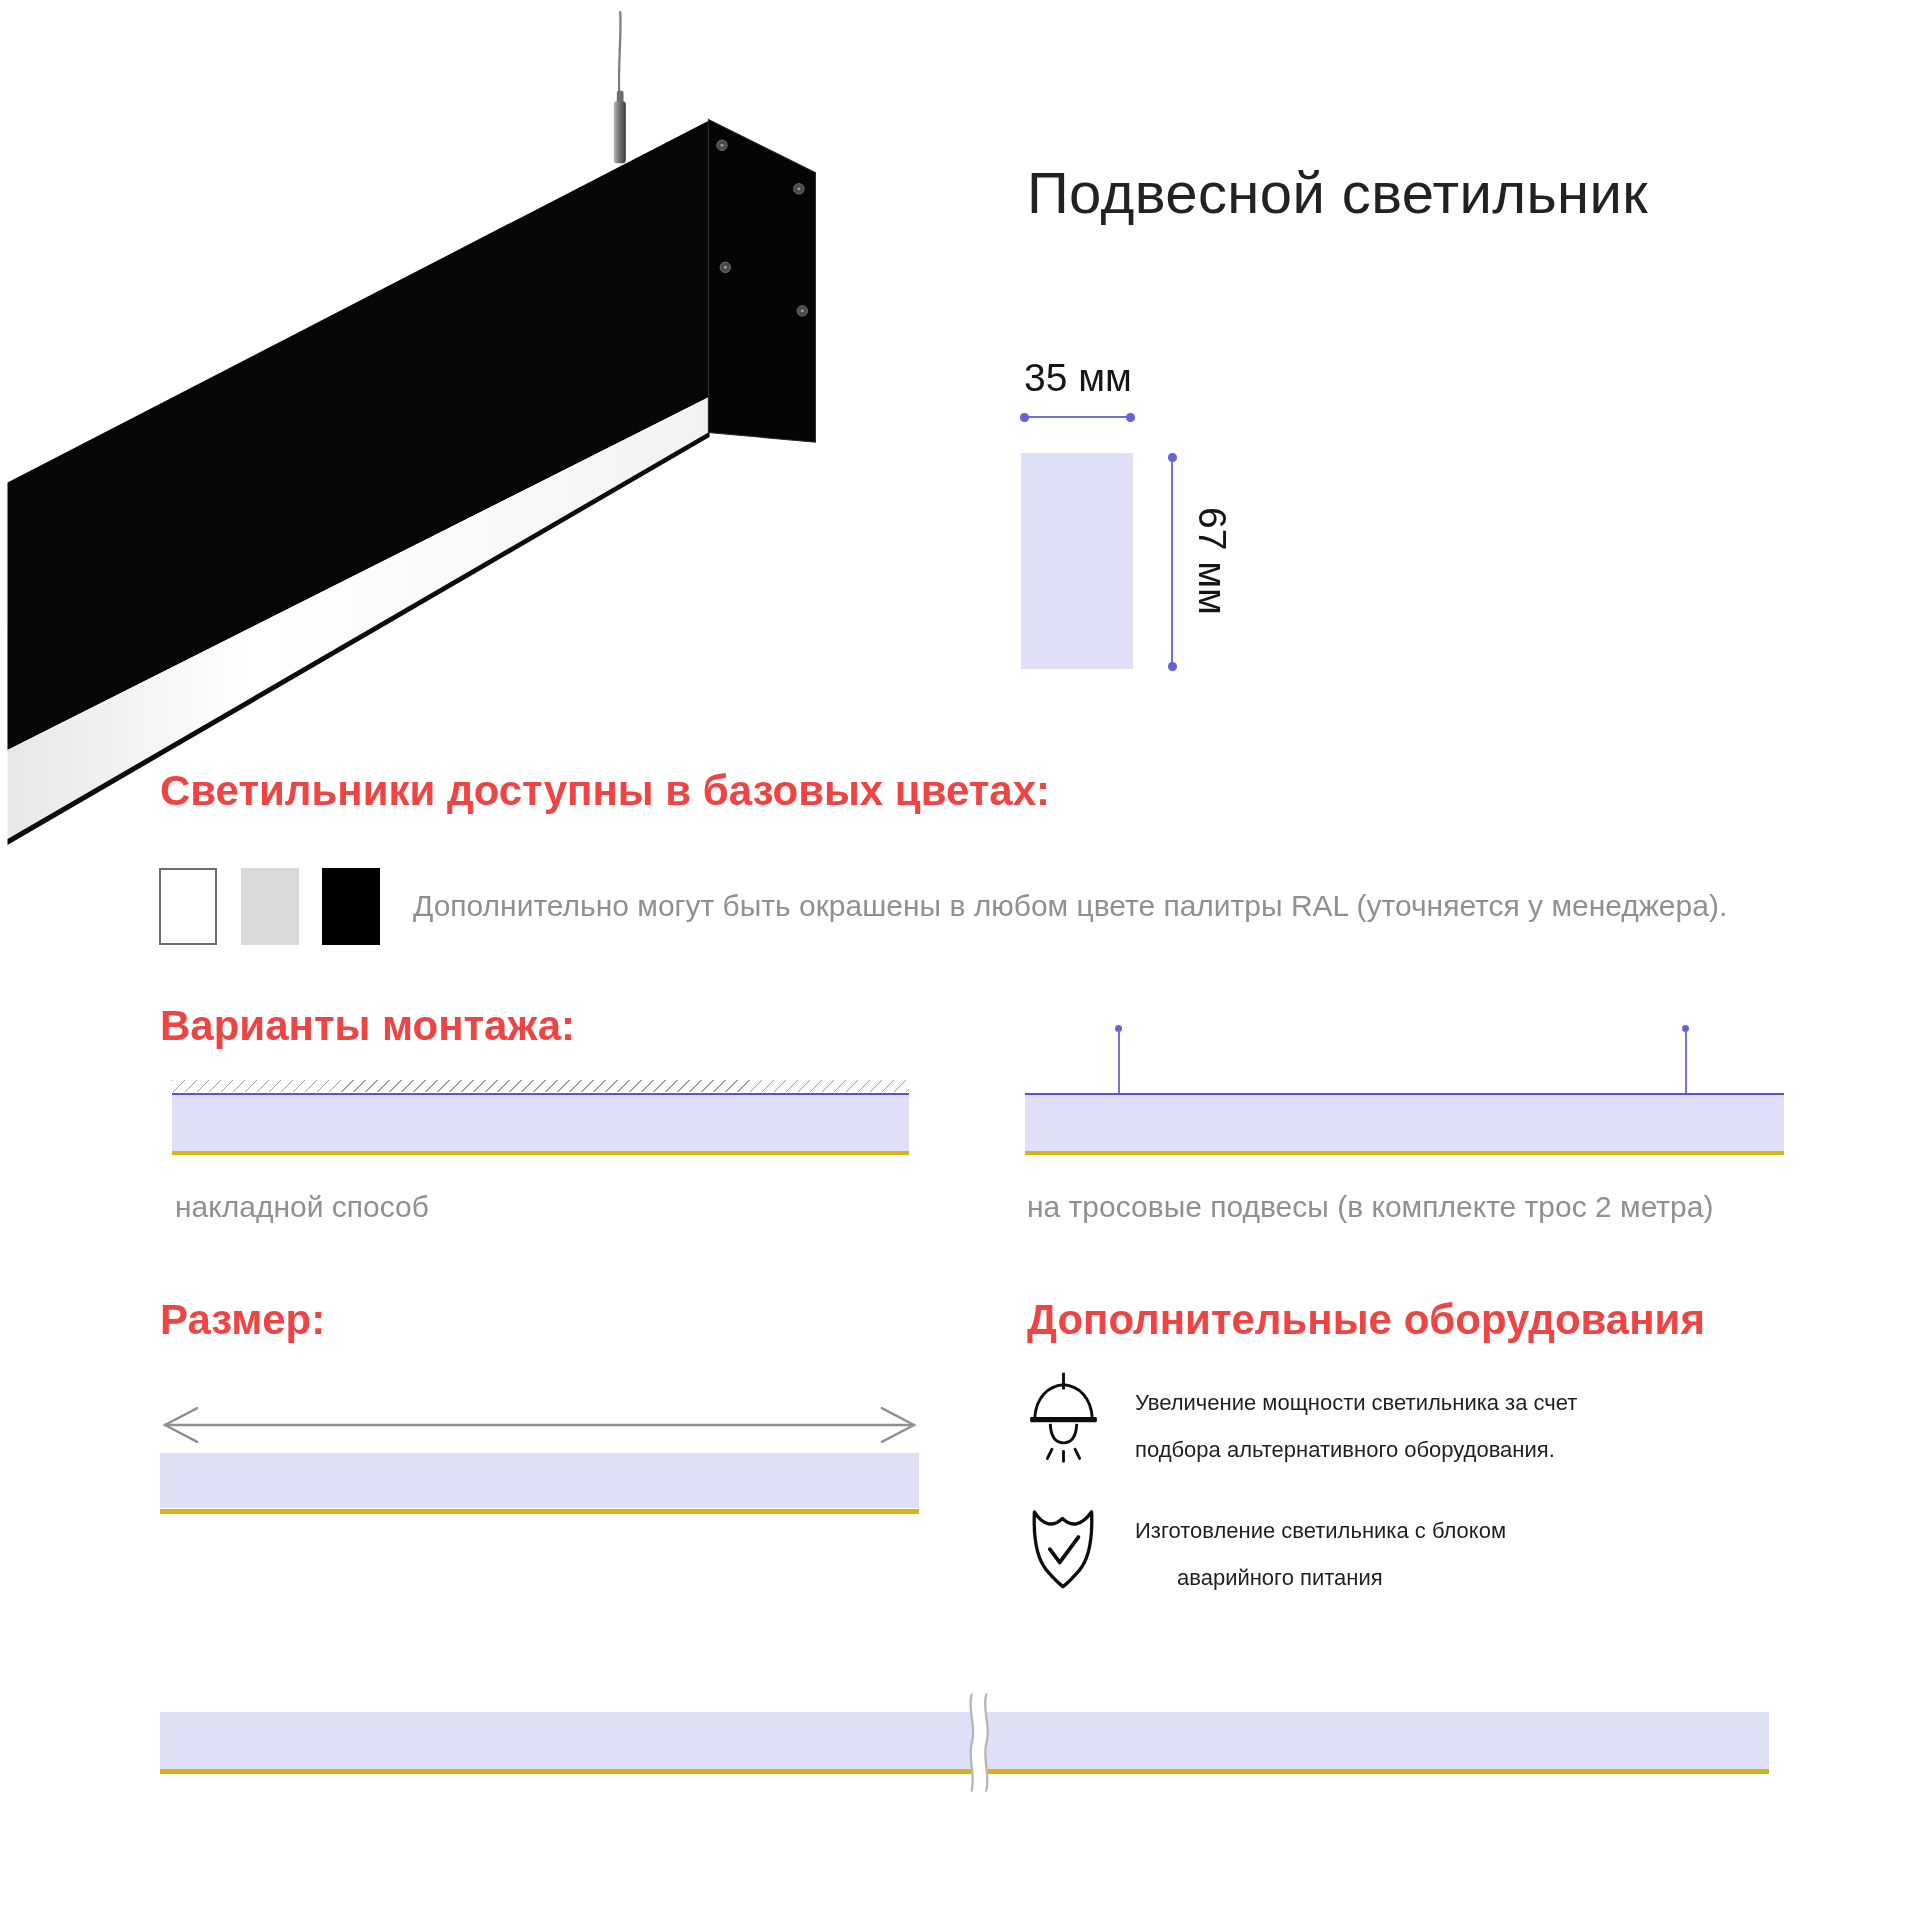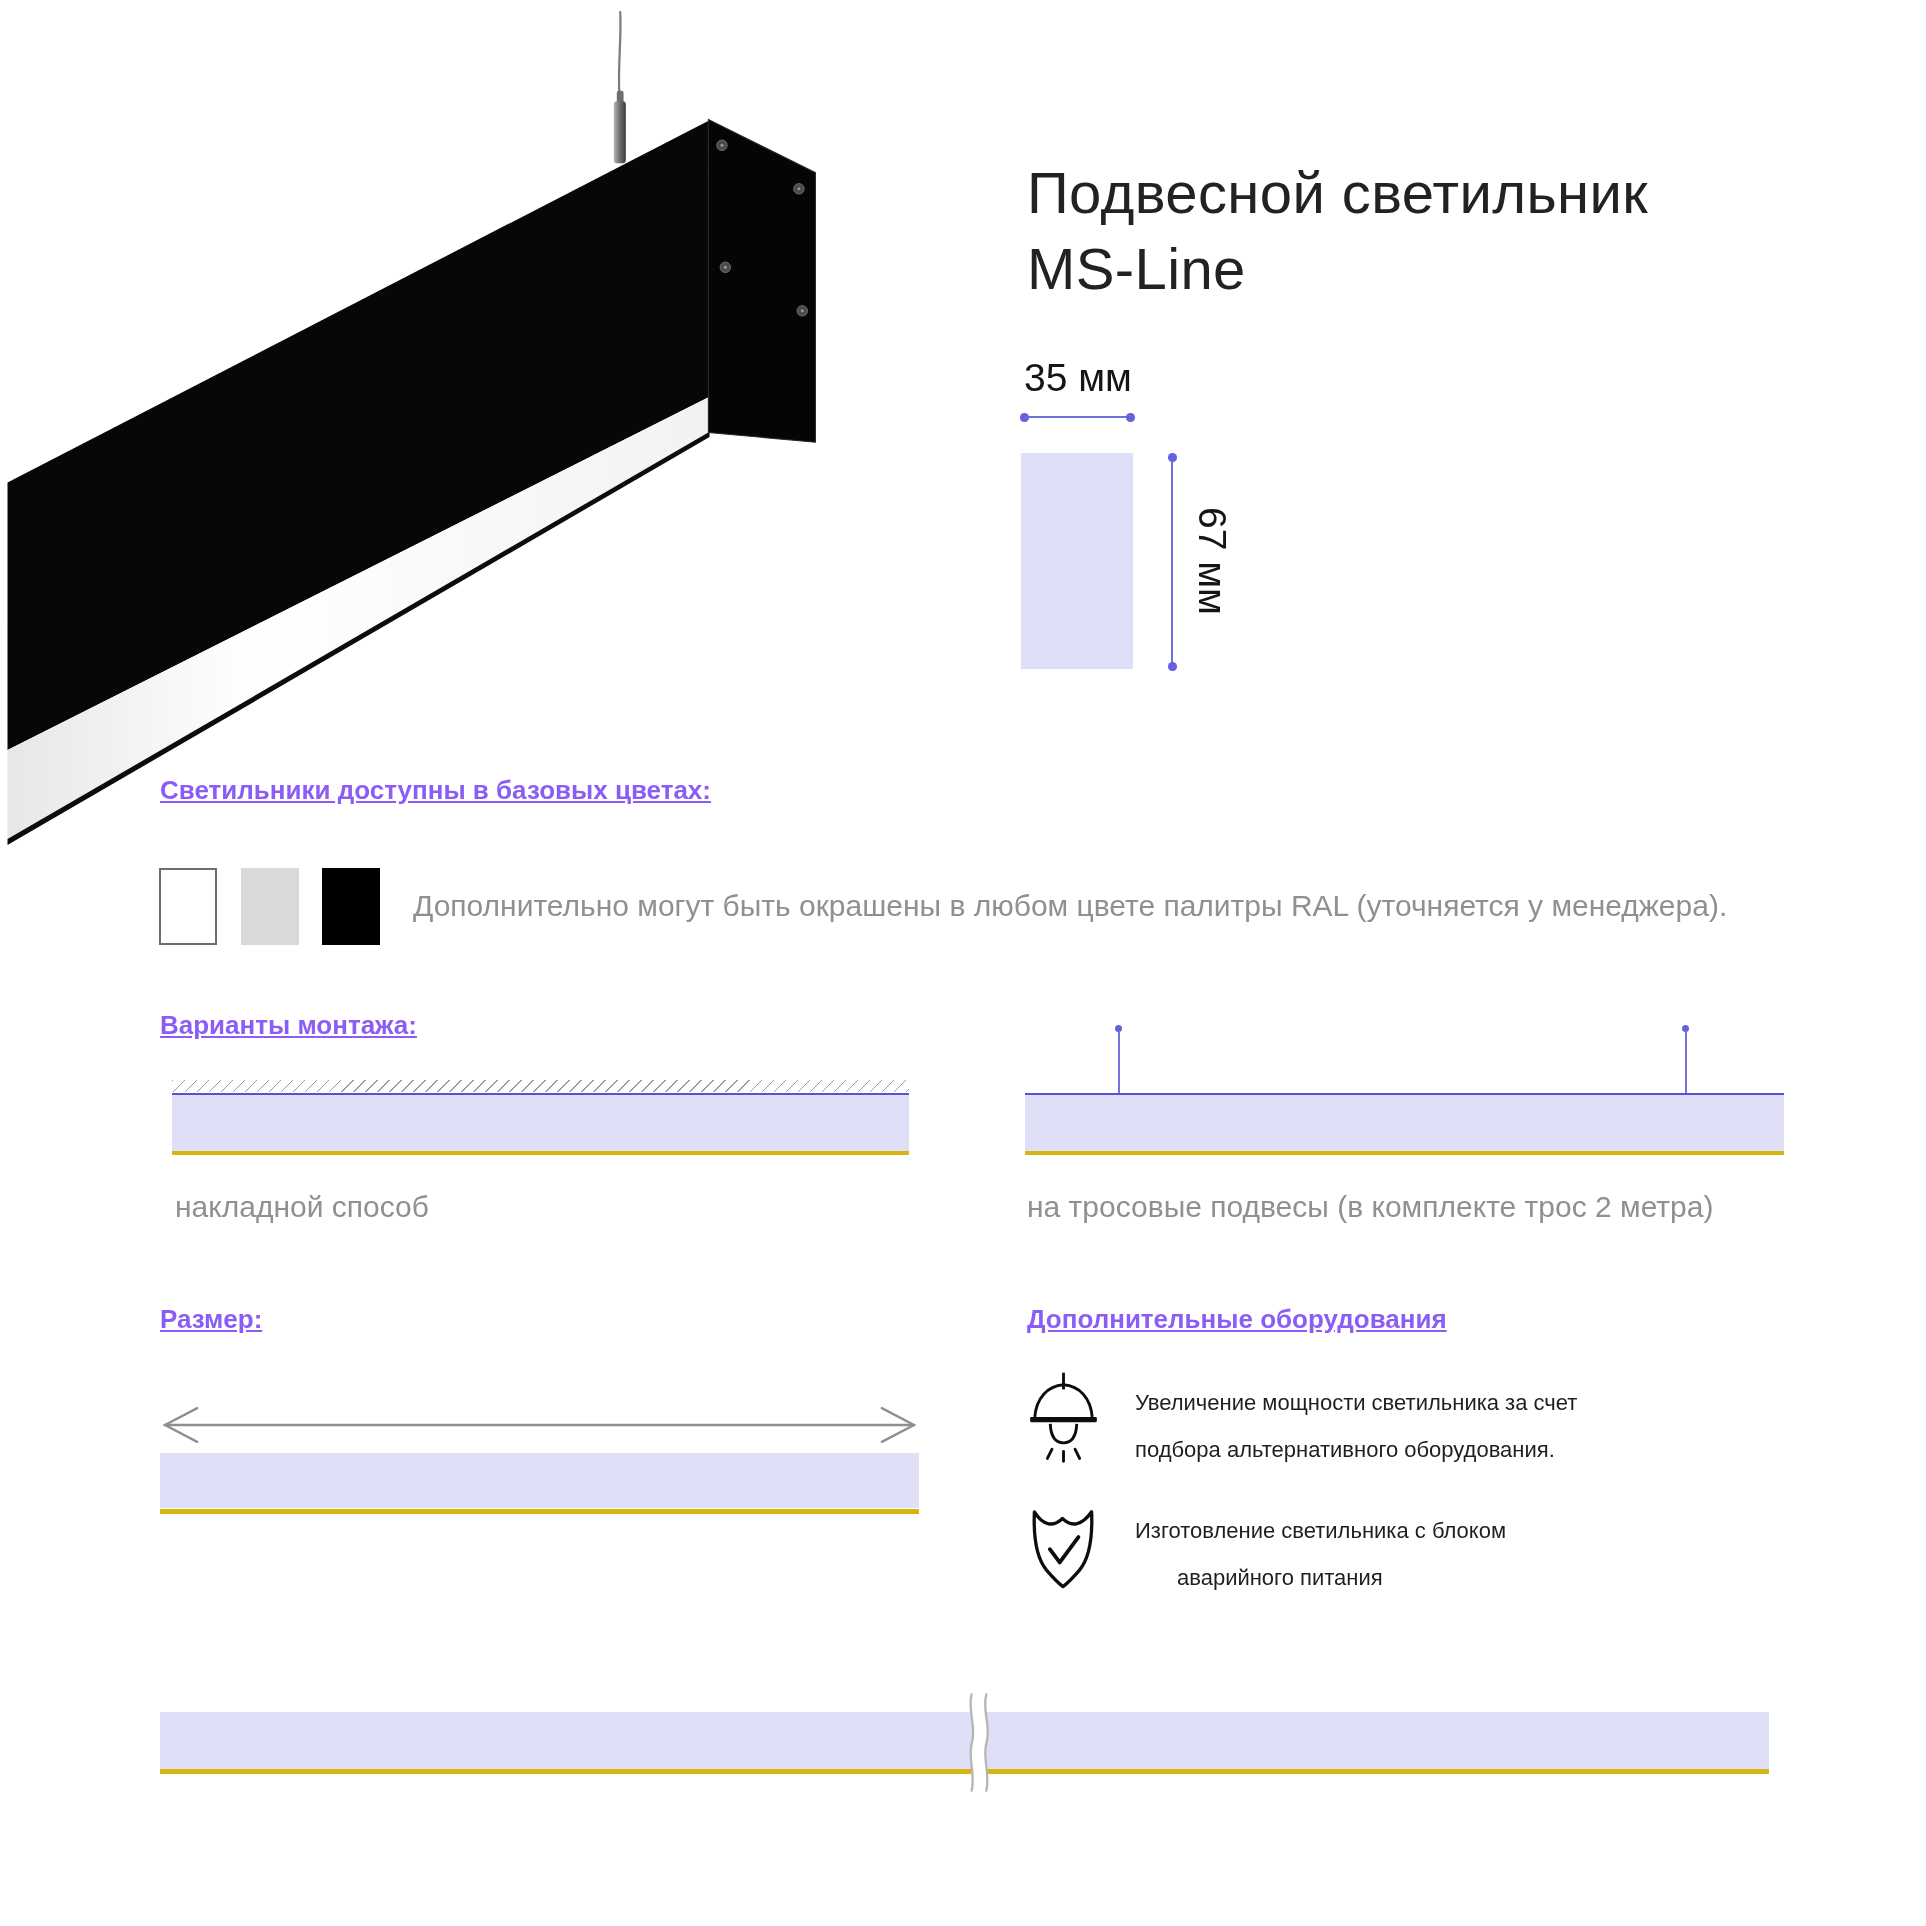--- a/index.html
+++ b/index.html
@@ -3,21 +3,21 @@
 <meta charset="utf-8">
 <style>
   html,body{margin:0;padding:0;background:#ffffff;}
   #canvas{
     position:relative;width:1926px;height:1926px;background:#ffffff;overflow:hidden;
     font-family:"Liberation Sans", sans-serif;color:#1c1c1c;
   }
   .abs{position:absolute;}
   
   .title{font-size:58px;line-height:76px;font-weight:400;color:#222222;letter-spacing:0.4px;}
-  .h-bold{font-size:26px;line-height:51px;font-weight:700;color:#8b5cf6;white-space:nowrap;text-decoration:underline;}
+  .h-bold{font-size:42px;line-height:51px;font-weight:700;color:#ef4444;white-space:nowrap;}
   .gray-text{font-size:30px;line-height:39px;font-weight:400;color:#909090;white-space:nowrap;}
   .dark-text{font-size:22px;line-height:39px;font-weight:400;color:#1f1f1f;white-space:nowrap;}
   .dim-label{font-size:39px;font-weight:400;color:#151515;white-space:nowrap;}
   
   .dim-rect{background:#dfdff8;}
   .dim-line{background:#6f6fe2;}
   .dim-dot{width:8.5px;height:8.5px;border-radius:50%;background:#6363e0;}
   
   .swatch{width:58px;height:77px;}
   
@@ -65,21 +65,20 @@
         <circle cx="2068" cy="473" r="4" fill="#9a9a9a"></circle>
       <circle cx="1872" cy="682" r="14" fill="#4a4a4a" stroke="#808080" stroke-width="2"></circle>
         <circle cx="1872" cy="682" r="4" fill="#9a9a9a"></circle>
       <circle cx="2077" cy="798" r="14" fill="#4a4a4a" stroke="#808080" stroke-width="2"></circle>
         <circle cx="2077" cy="798" r="4" fill="#9a9a9a"></circle>
     </g>
   </svg>
 
   <div class="abs title" style="left:1027px;top:155px;">
     <div>Подвесной светильник</div>
-    <div>MS-Line</div>
   </div>
 
   <div class="abs dim-label" style="left:1024px;top:356px;">35 мм</div>
 
   <div class="abs dim-line" style="left:1024px;top:416px;width:107px;height:1.5px;"></div>
   <div class="abs dim-dot" style="left:1020px;top:413px;"></div>
   <div class="abs dim-dot" style="left:1126px;top:413px;"></div>
 
   <div class="abs dim-rect" style="left:1021px;top:453px;width:112px;height:216px;"></div>
 

